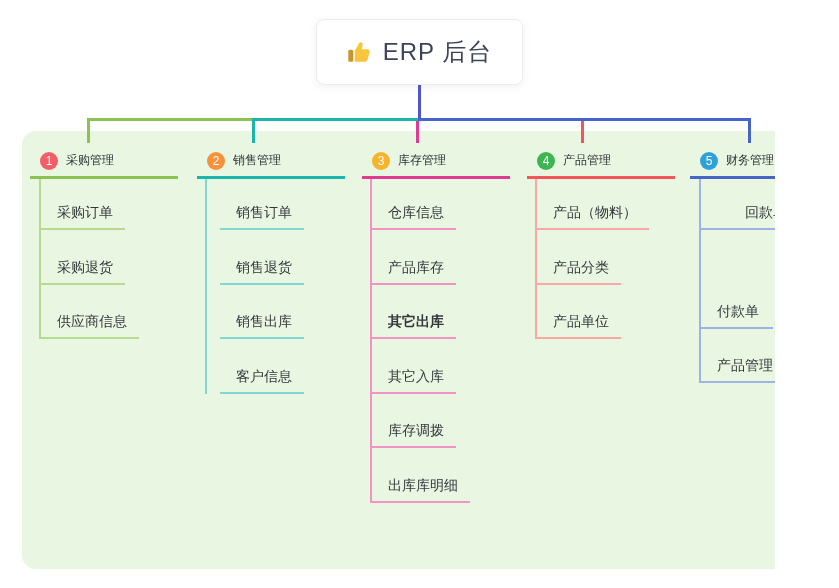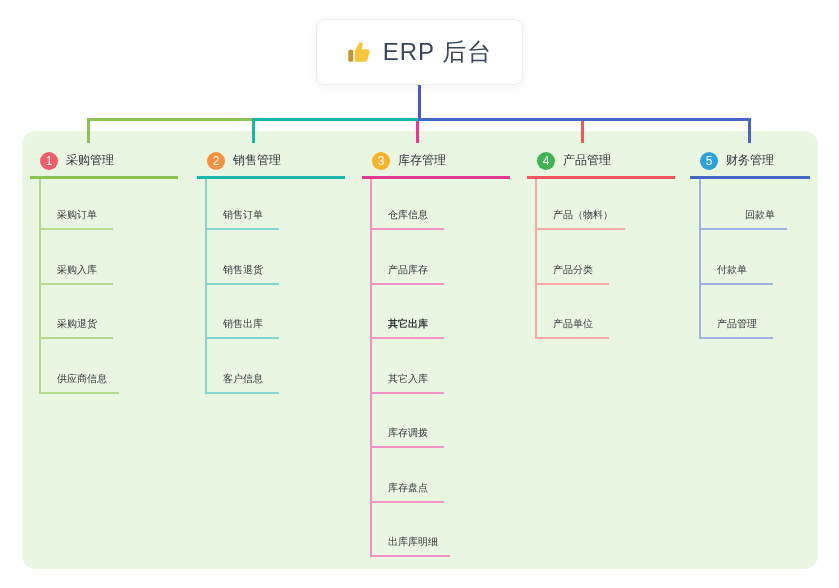--- a/index.html
+++ b/index.html
@@ -1,17 +1,17 @@
 <!DOCTYPE html>
 <html><head>
 <meta charset="utf-8">
 <style>
   html,body{margin:0;padding:0;background:#fff;}
   body{font-family:"Liberation Sans","DejaVu Sans",sans-serif;}
-  #stage{position:relative;width:839px;height:588px;background:#fff;overflow:hidden;border-radius:17px;}
+  #stage{position:relative;width:775px;height:588px;background:#fff;overflow:hidden;border-radius:17px;}
 
   
   #panel{position:absolute;left:22px;top:131px;width:796px;height:438px;
          background:#e9f6e2;border-radius:14px;}
 
   
   #root-node{position:absolute;left:316px;top:19px;width:207px;height:66px;
              background:#fff;border:1px solid #ededed;border-radius:8px;
              box-shadow:0 2px 10px rgba(0,0,0,.06);
              display:flex;align-items:center;justify-content:center;gap:10px;
@@ -30,21 +30,21 @@
   .badge{width:18px;height:18px;border-radius:50%;flex:0 0 18px;
          display:flex;align-items:center;justify-content:center;
          color:#fff;font-size:12px;line-height:1;}
   .branch-label{font-size:12px;color:#2e3338;white-space:nowrap;}
 
   
   .children{position:absolute;top:179px;border-left:2px solid transparent;}
   .child{height:54.5px;display:flex;align-items:flex-end;
          padding:0 12px 6px 16px;border-bottom:2px solid transparent;
          width:max-content;min-width:72px;box-sizing:border-box;
-         font-size:10px;color:#34383c;white-space:nowrap;cursor:pointer;}
+         font-size:14px;color:#34383c;white-space:nowrap;cursor:pointer;}
   .child:first-child{height:51px;}
 </style>
 </head>
 <body>
 
 <div id="stage">
   <div id="panel" style="background: rgb(233, 246, 226);"></div>
 
   <div id="root-node">
     <span style="display:flex">
@@ -68,51 +68,49 @@
       <div class="vdrop" style="left: 748px; background: rgb(69, 102, 200);"></div>
     </div>
   <div id="branches">
   <div>
     <div class="branch-header" style="left: 30px; width: 138px; border-bottom-color: rgb(140, 193, 83);">
       <span class="badge" style="background: rgb(242, 94, 104);">1</span>
       <span class="branch-label">采购管理</span>
     </div>
     <div class="children" style="left: 39px; border-left-color: rgb(181, 218, 144);">
           <div class="child" style="border-bottom-color: rgb(181, 218, 144);">采购订单</div>
-          <div class="child" style="border-bottom-color: rgb(181, 218, 144);">采购入库</div>
           <div class="child" style="border-bottom-color: rgb(181, 218, 144);">采购退货</div>
           <div class="child" style="border-bottom-color: rgb(181, 218, 144);">供应商信息</div>
         </div>
   </div>
 
   <div>
     <div class="branch-header" style="left: 197px; width: 138px; border-bottom-color: rgb(26, 181, 171);">
       <span class="badge" style="background: rgb(246, 145, 61);">2</span>
       <span class="branch-label">销售管理</span>
     </div>
-    <div class="children" style="left: 205px; border-left-color: rgb(130, 215, 208);">
+    <div class="children" style="left: 205px; border-left-color: rgb(130, 215, 208); padding-left: 13px;">
           <div class="child" style="border-bottom-color: rgb(130, 215, 208);">销售订单</div>
           <div class="child" style="border-bottom-color: rgb(130, 215, 208);">销售退货</div>
           <div class="child" style="border-bottom-color: rgb(130, 215, 208);">销售出库</div>
           <div class="child" style="border-bottom-color: rgb(130, 215, 208);">客户信息</div>
         </div>
   </div>
 
   <div>
     <div class="branch-header" style="left: 362px; width: 138px; border-bottom-color: rgb(225, 58, 146);">
       <span class="badge" style="background: rgb(247, 179, 44);">3</span>
       <span class="branch-label">库存管理</span>
     </div>
     <div class="children" style="left: 370px; border-left-color: rgb(241, 147, 197); text-align: center;">
           <div class="child" style="border-bottom-color: rgb(241, 147, 197);">仓库信息</div>
           <div class="child" style="border-bottom-color: rgb(241, 147, 197);">产品库存</div>
           <div class="child" style="border-bottom-color: rgb(241, 147, 197); font-weight: bold;">其它出库</div>
           <div class="child" style="border-bottom-color: rgb(241, 147, 197);">其它入库</div>
           <div class="child" style="border-bottom-color: rgb(241, 147, 197);">库存调拨</div>
-          <div class="child" style="border-bottom-color: rgb(241, 147, 197);">库存盘点</div>
           <div class="child" style="border-bottom-color: rgb(241, 147, 197);">出库库明细</div>
         </div>
   </div>
 
   <div>
     <div class="branch-header" style="left: 527px; width: 138px; border-bottom-color: rgb(244, 85, 92);">
       <span class="badge" style="background: rgb(62, 180, 82);">4</span>
       <span class="branch-label">产品管理</span>
     </div>
     <div class="children" style="left: 535px; border-left-color: rgb(248, 169, 166);">
@@ -122,18 +120,18 @@
         </div>
   </div>
 
   <div>
     <div class="branch-header" style="left: 690px; width: 110px; border-bottom-color: rgb(69, 102, 200);">
       <span class="badge" style="background: rgb(46, 162, 216);">5</span>
       <span class="branch-label">财务管理</span>
     </div>
     <div class="children" style="left: 699px; border-left-color: rgb(159, 178, 230);">
           <div class="child" style="border-bottom-color: rgb(159, 178, 230); padding-left: 44px;">回款单</div>
-          <div class="child" style="border-bottom-color: rgb(159, 178, 230);">付款单</div>
+          <div class="child" style="border-bottom-color: rgb(159, 178, 230); margin-top: 44px;">付款单</div>
           <div class="child" style="border-bottom-color: rgb(159, 178, 230);">产品管理</div>
         </div>
   </div>
 </div>
 </div>
 
 </body></html>

